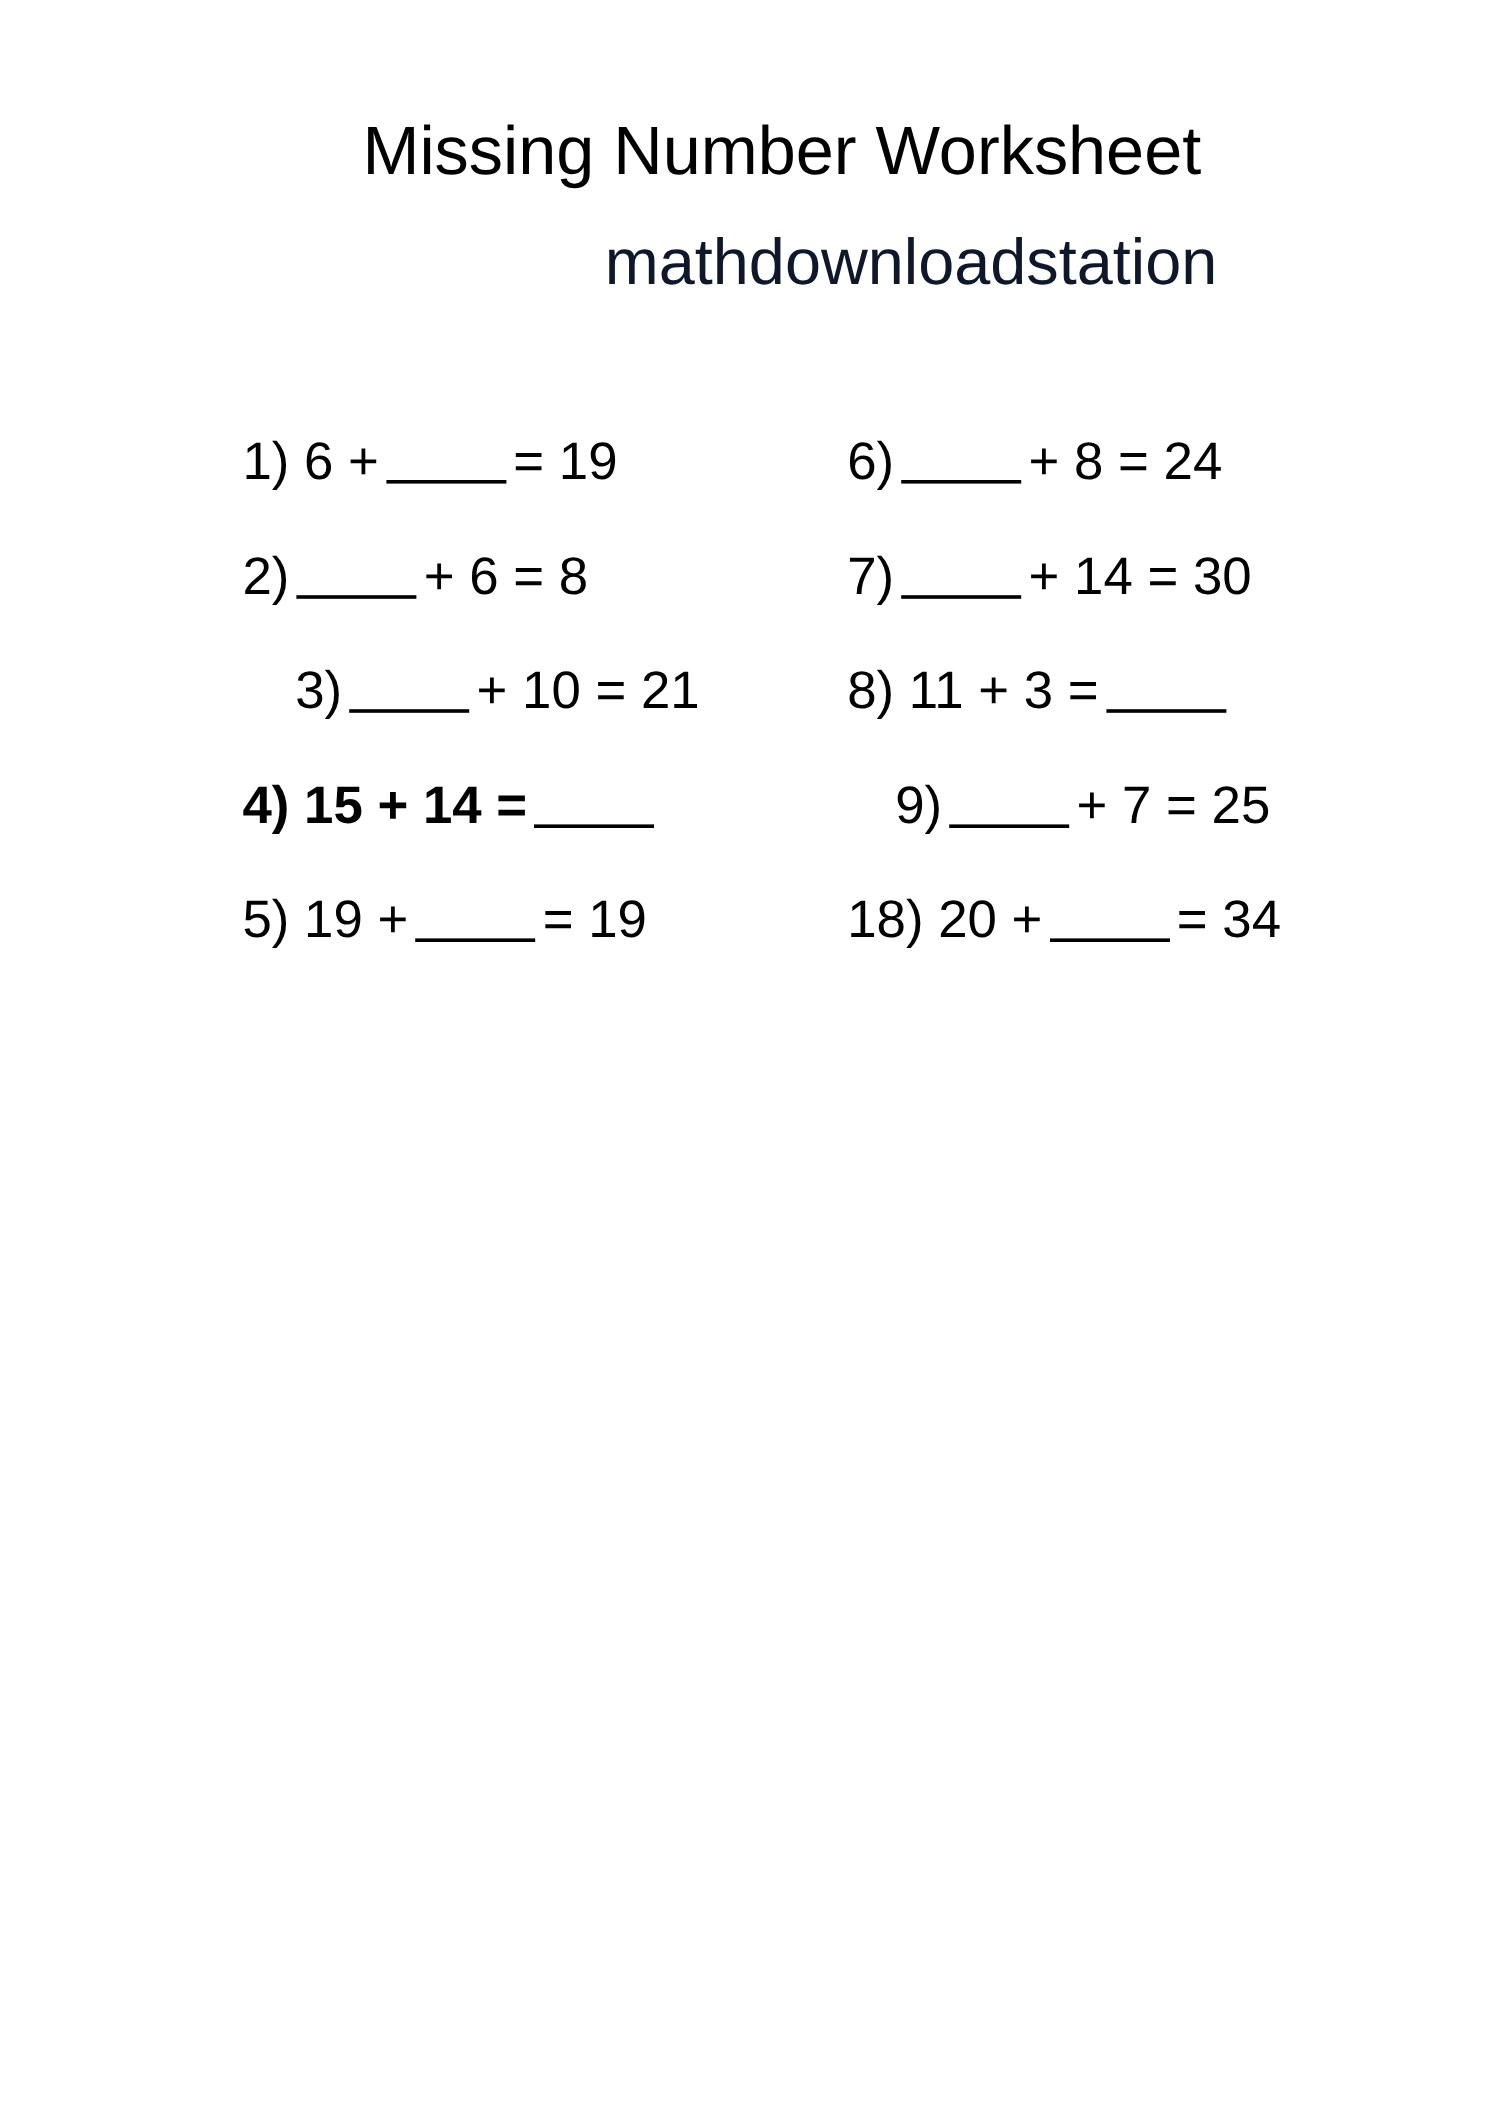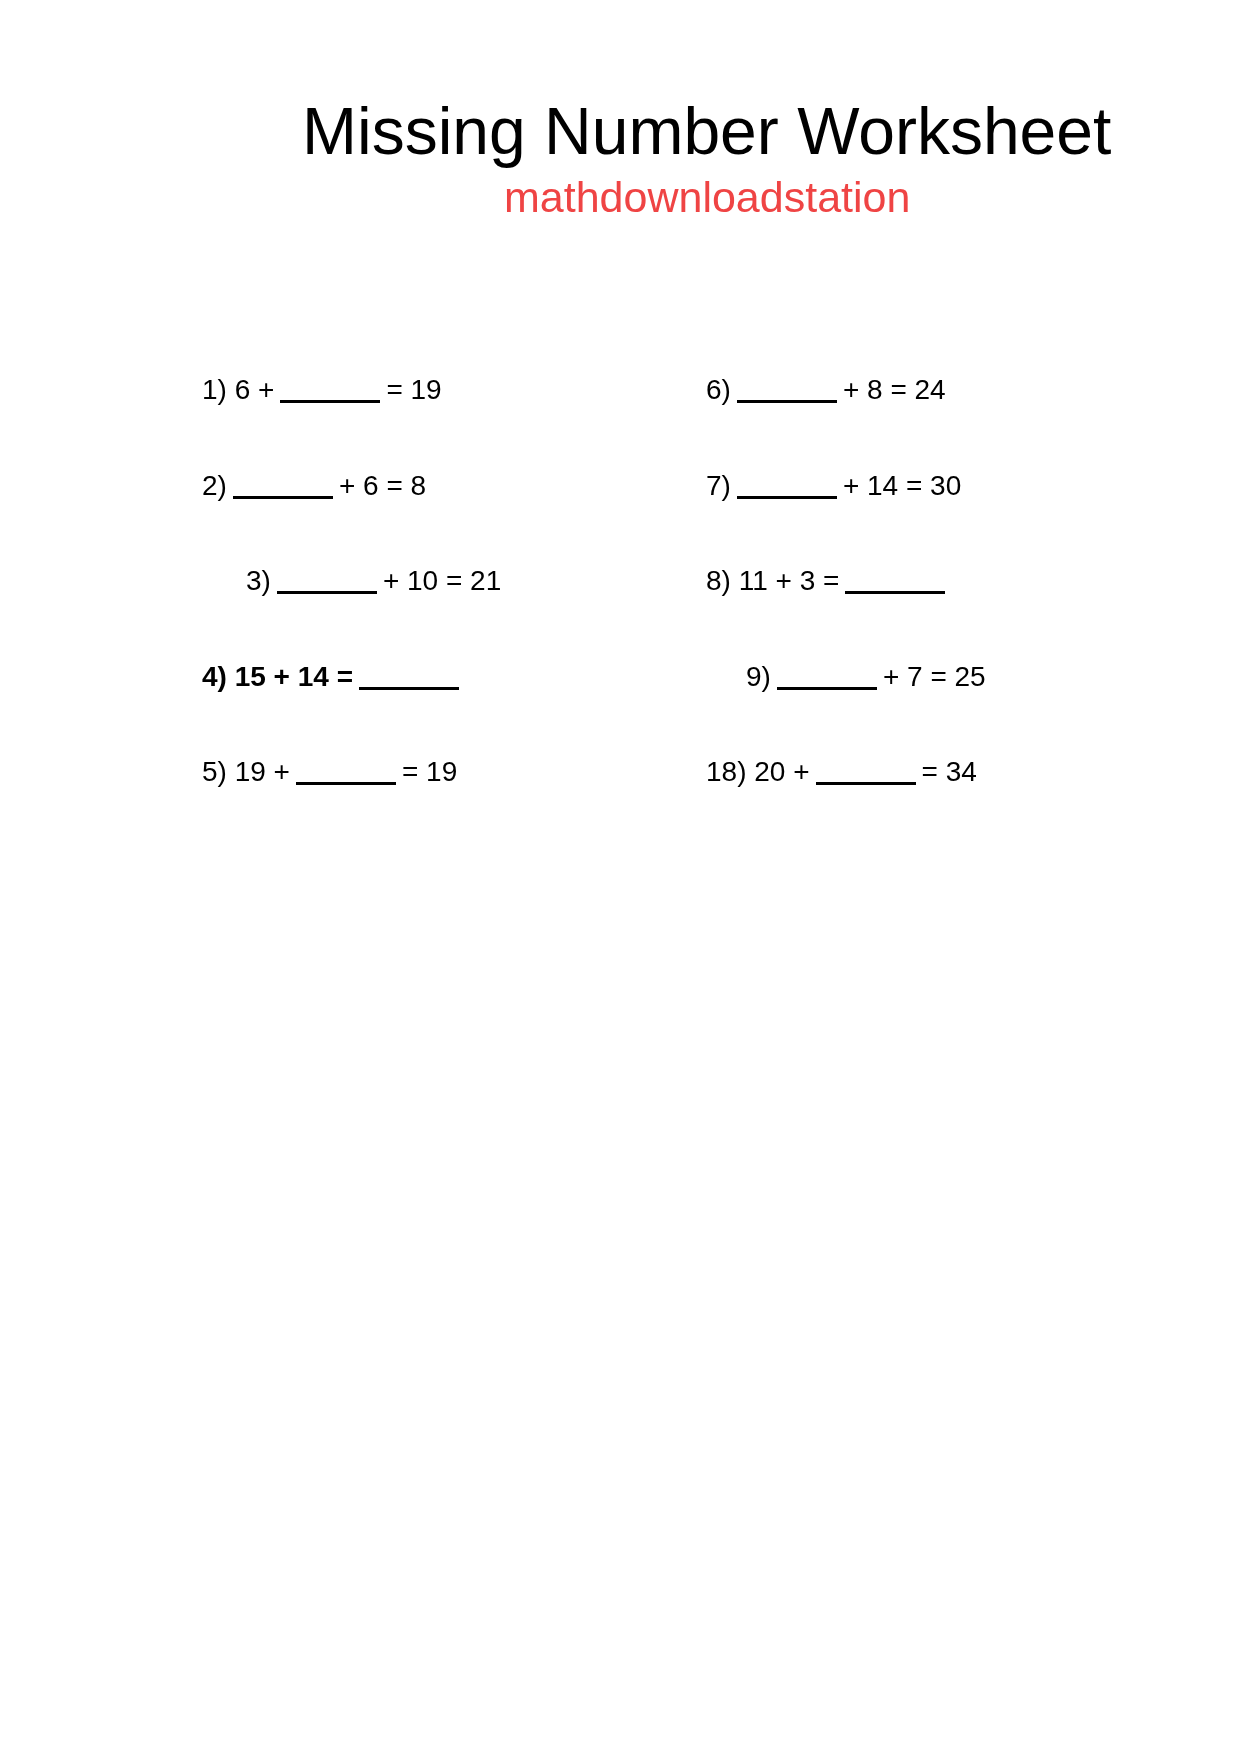--- a/index.html
+++ b/index.html
@@ -1,20 +1,20 @@
 <!DOCTYPE html>
 <html><head>
   <meta charset="utf-8">
   <style>
     html, body { margin: 0; padding: 0; background: #ffffff; }
     body { width: 1240px; height: 1754px; position: relative; overflow: hidden;
       font-family: "Liberation Sans", sans-serif; color: #000; }
-    .title { position: absolute; left: 302px; top: 98px; font-size: 66px; line-height: 1; white-space: nowrap; }
-    .subtitle { position: absolute; left: 504px; top: 176px; font-size: 43px; color: #ef4444; line-height: 1; white-space: nowrap; }
-    .problem { position: absolute; font-size: 28px; line-height: 1; white-space: nowrap; }
+    .title { position: absolute; left: 302px; top: 98px; font-size: 57px; line-height: 1; white-space: nowrap; }
+    .subtitle { position: absolute; left: 504px; top: 192px; font-size: 54px; color: #0f172a; line-height: 1; white-space: nowrap; }
+    .problem { position: absolute; font-size: 44px; line-height: 1; white-space: nowrap; }
     .blank { display: inline-block; width: 100px; border-bottom: 3px solid #000; height: 38px; vertical-align: baseline; margin: 0 6px; position: relative; top: 4px; }
   </style>
 </head>
 <body>
 
 <div class="title">Missing Number Worksheet</div>
 <div class="subtitle">mathdownloadstation</div>
 
 <div class="problem" style="left:202px;top:358px;">
   <span>1)</span>

